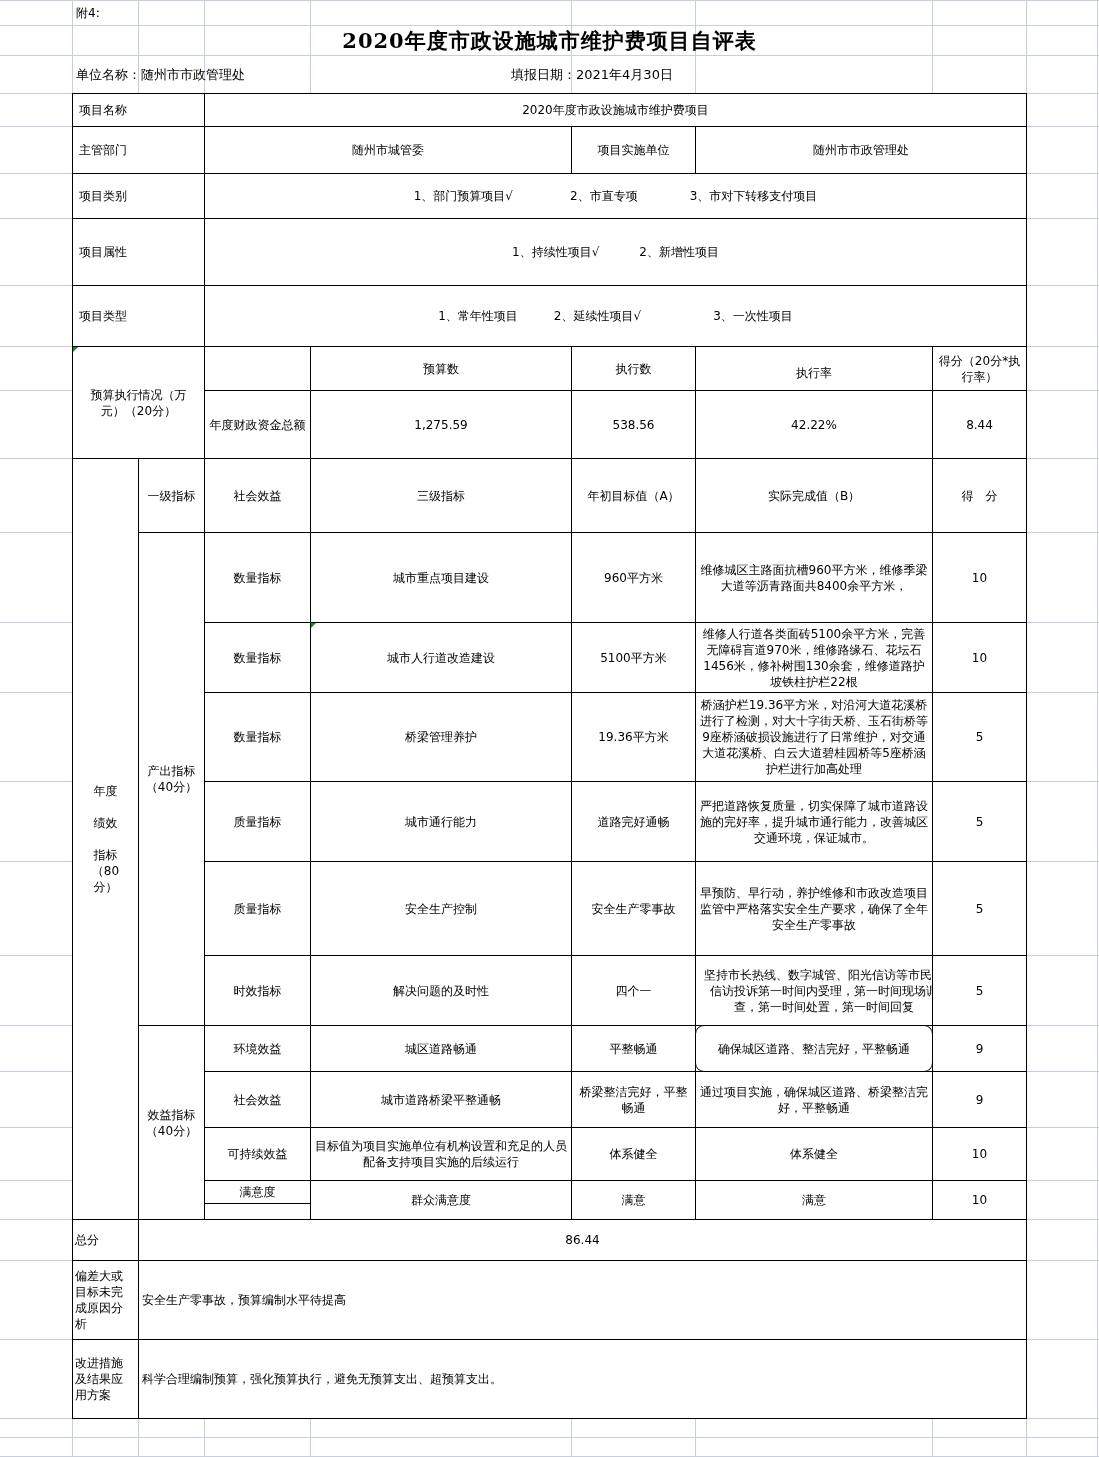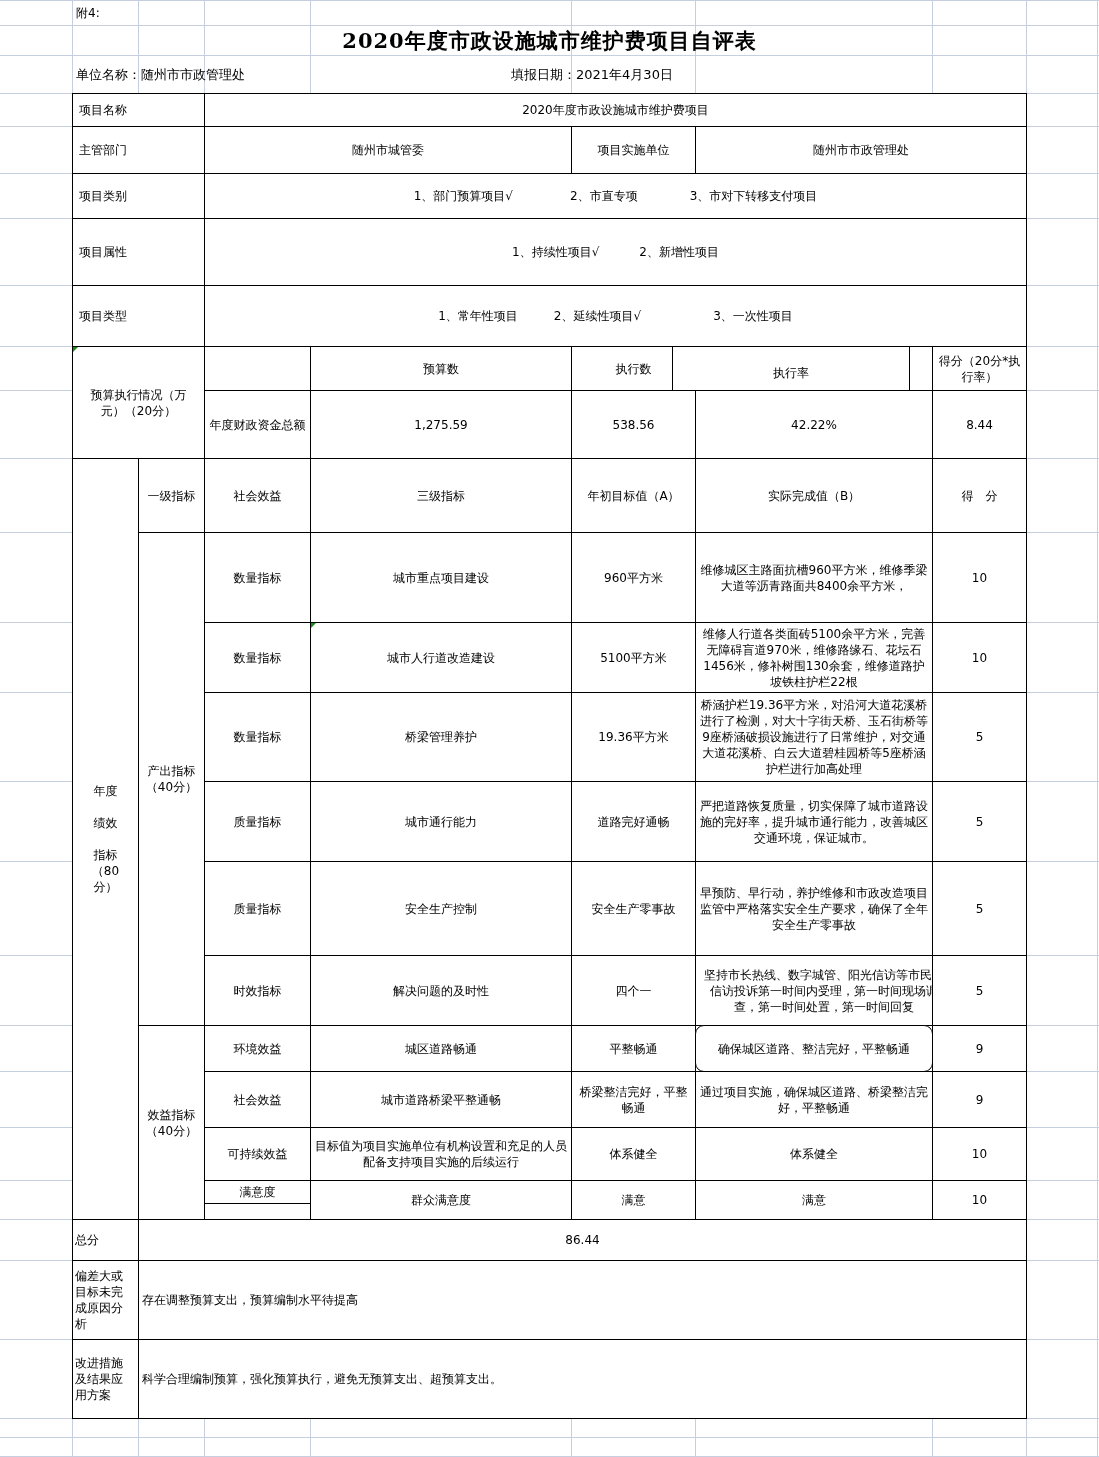--- a/index.html
+++ b/index.html
@@ -93,21 +93,21 @@
   <span class="opt" style="margin-right:36px;">1、常年性项目</span>
   <span class="opt" style="margin-right:72px;">2、延续性项目√</span>
   <span class="opt">3、一次性项目</span>
 </div>
 
 <div class="c" style="left:72px;top:346px;width:133px;height:113px;padding:0 12px;">预算执行情况（万元）（20分）</div>
 <div class="mark" style="left:73px;top:347px;"></div>
 <div class="c" style="left:204px;top:346px;width:107px;height:45px;"></div>
 <div class="c" style="left:310px;top:346px;width:262px;height:45px;">预算数</div>
 <div class="c" style="left:571px;top:346px;width:125px;height:45px;">执行数</div>
-<div class="c" style="left:672px;top:346px;width:238px;height:54px;">执行率</div>
+<div class="c" style="left:695px;top:346px;width:238px;height:54px;">执行率</div>
 <div class="c" style="left:932px;top:346px;width:95px;height:45px;">得分（20分*执行率）</div>
 
 <div class="c" style="left:204px;top:390px;width:107px;height:69px;">年度财政资金总额</div>
 <div class="c" style="left:310px;top:390px;width:262px;height:69px;">1,275.59</div>
 <div class="c" style="left:571px;top:390px;width:125px;height:69px;">538.56</div>
 <div class="c" style="left:695px;top:390px;width:238px;height:69px;">42.22%</div>
 <div class="c" style="left:932px;top:390px;width:95px;height:69px;">8.44</div>
 
 <div class="c vtext" style="left:72px;top:458px;width:67px;height:762px;padding:0 8px;">
   <span style="margin-bottom:16px;">年度</span>
@@ -183,16 +183,16 @@
 <div class="c" style="left:204px;top:1180px;width:107px;height:24px;">满意度</div>
 <div class="c" style="left:310px;top:1180px;width:262px;height:40px;">群众满意度</div>
 <div class="c" style="left:571px;top:1180px;width:125px;height:40px;">满意</div>
 <div class="c" style="left:695px;top:1180px;width:238px;height:40px;">满意</div>
 <div class="c" style="left:932px;top:1180px;width:95px;height:40px;">10</div>
 
 <div class="c l" style="left:72px;top:1219px;width:67px;height:42px;padding-left:2px;">总分</div>
 <div class="c" style="left:138px;top:1219px;width:889px;height:42px;">86.44</div>
 
 <div class="c l" style="left:72px;top:1260px;width:67px;height:80px;padding:0 4px 0 2px;">偏差大或目标未完成原因分析</div>
-<div class="c l" style="left:138px;top:1260px;width:889px;height:80px;padding-left:3px;">存在调整预算支出，预算编制水平待提高</div>
+<div class="c l" style="left:138px;top:1260px;width:889px;height:80px;padding-left:3px;">安全生产零事故，预算编制水平待提高</div>
 
 <div class="c l" style="left:72px;top:1339px;width:67px;height:80px;padding:0 4px 0 2px;">改进措施及结果应用方案</div>
 <div class="c l" style="left:138px;top:1339px;width:889px;height:80px;padding-left:3px;">科学合理编制预算，强化预算执行，避免无预算支出、超预算支出。</div>
 
 </body></html>

